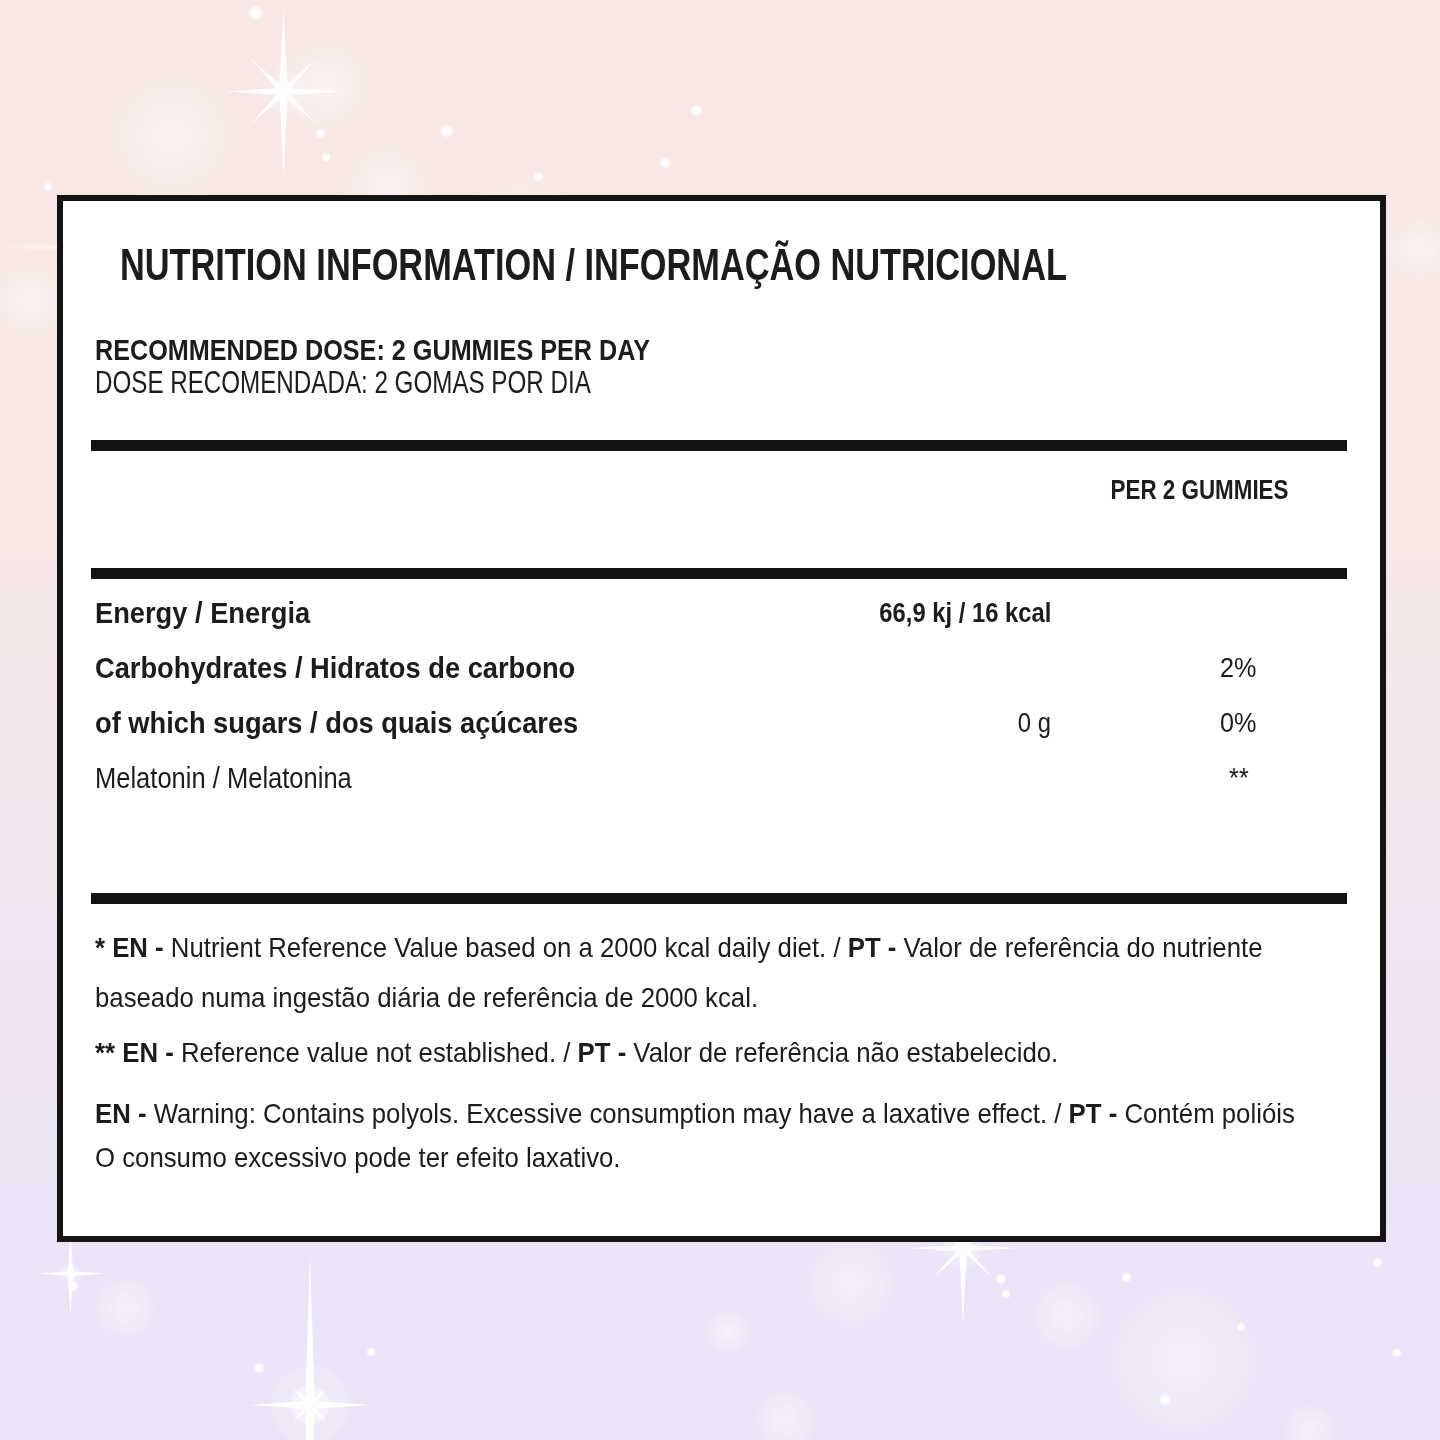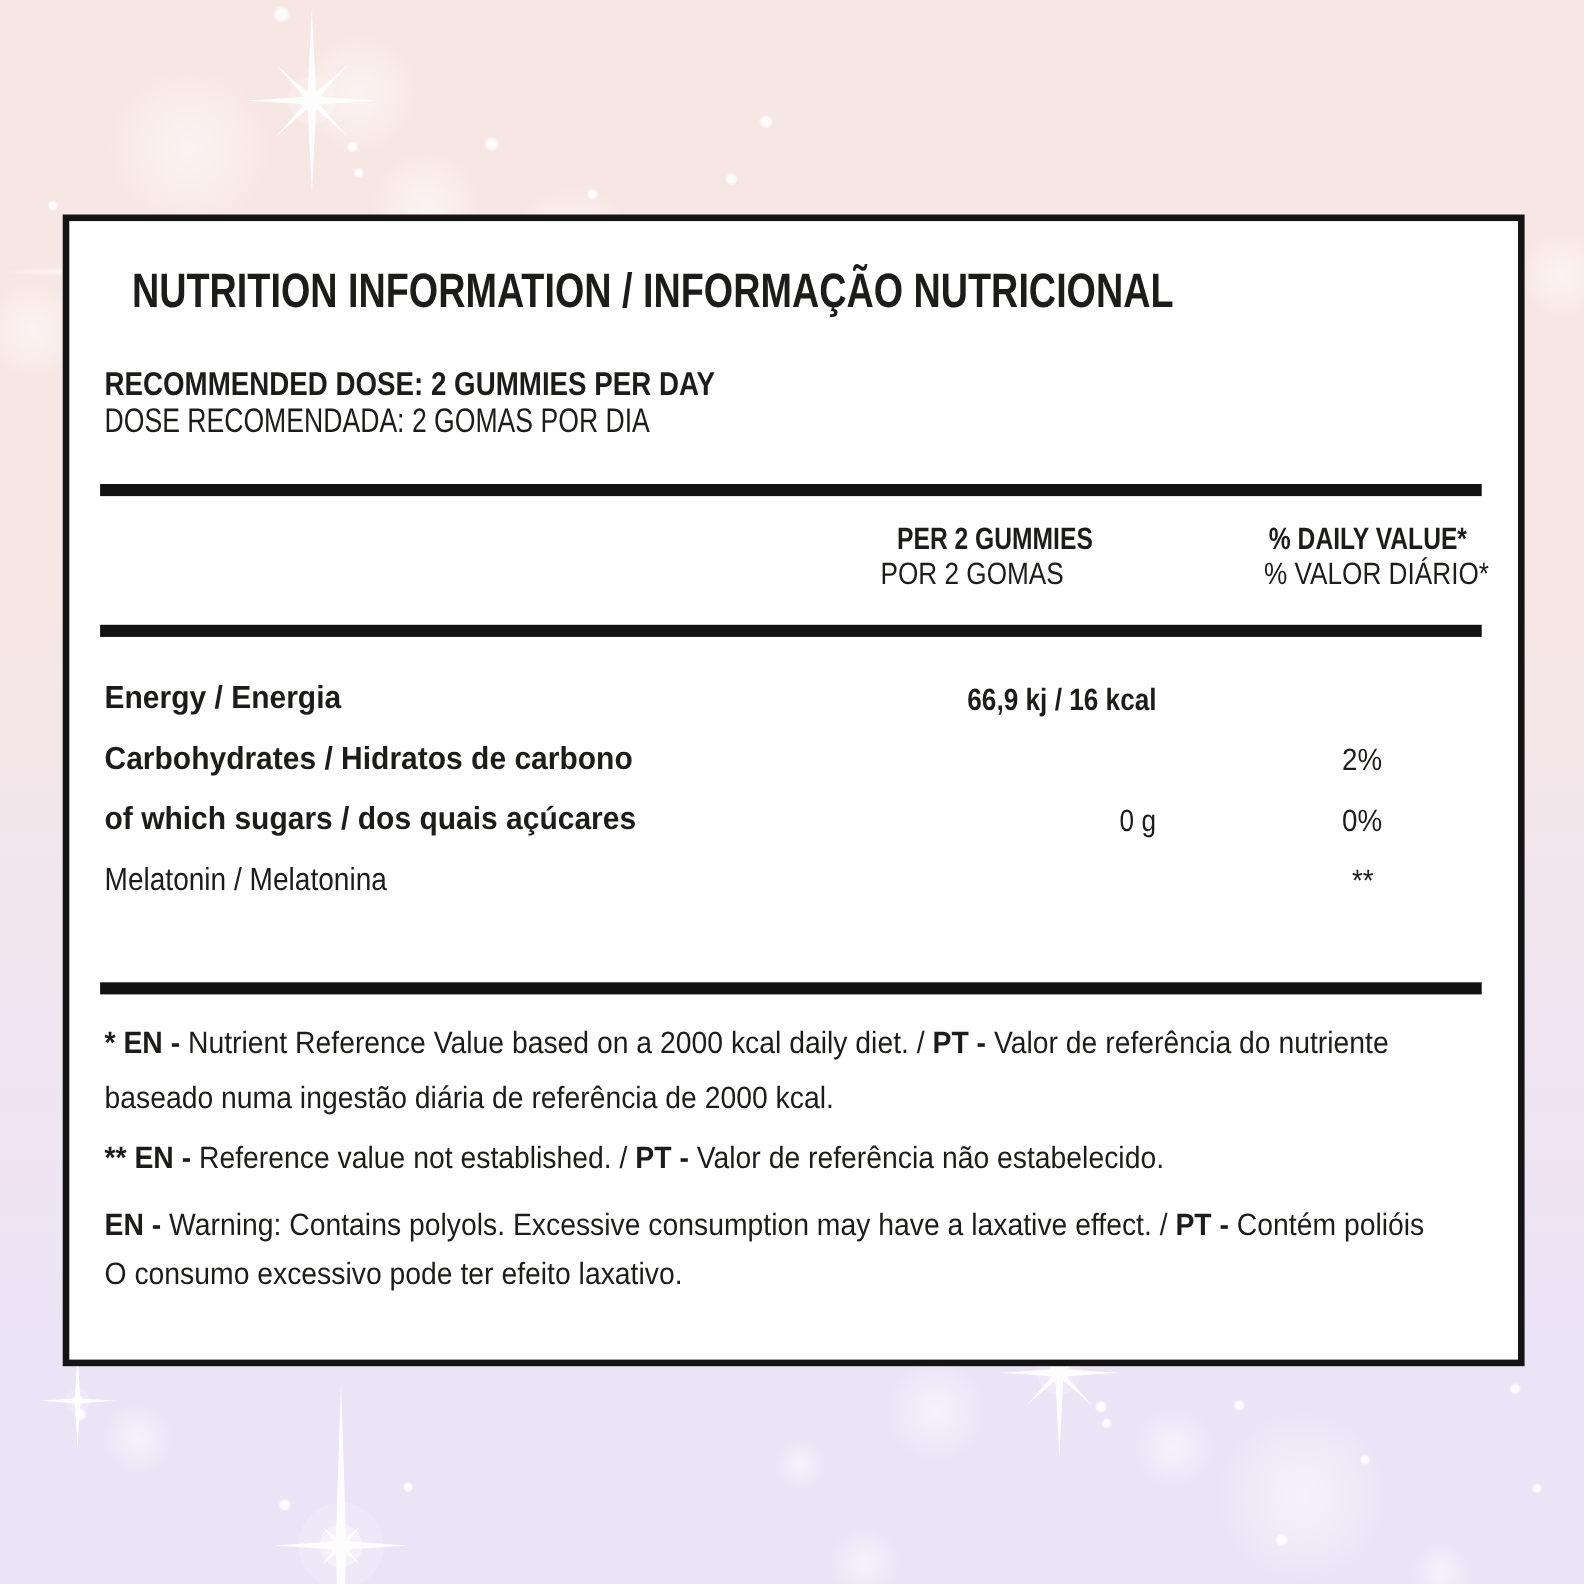--- a/index.html
+++ b/index.html
@@ -35,21 +35,21 @@
   .rule-3{top:692px;}
 
   .col-heads{position:absolute;left:32px;top:272px;width:1251px;display:flex;align-items:flex-start;}
   .col-heads .spacer{flex:1;}
   .col-qty{width:280px;text-align:left;}
   .col-dv{width:215px;margin-left:80px;text-align:center;}
   .col-heads .h1{font-size:28px;font-weight:700;line-height:33px;}
   .col-heads .h2{font-size:28px;line-height:32px;}
 
   .rows{position:absolute;left:32px;top:396px;width:1251px;}
-  .row{display:flex;align-items:flex-end;height:55px;}
+  .row{display:flex;align-items:flex-start;height:55px;}
   .row .lab{flex:1;font-size:29px;}
   .row.bold .lab{font-weight:700;}
   .row .val{width:280px;text-align:right;font-size:28px;}
   .row.energy .val{font-weight:700;}
   .row .dv{width:215px;margin-left:80px;text-align:center;font-size:28px;}
 
   .fn{position:absolute;left:32px;font-size:28px;}
   .fn b{font-weight:700;}
   .fn-1{top:722px;line-height:50px;}
   .fn-2{top:827px;line-height:50px;}
@@ -133,25 +133,20 @@
 
   <div class="dose-en cx" style="--sx:.84">RECOMMENDED DOSE: 2 GUMMIES PER DAY</div>
   <div class="dose-pt cx" style="--sx:.78">DOSE RECOMENDADA: 2 GOMAS POR DIA</div>
 
   <div class="rule rule-1"></div>
 
   <div class="col-heads">
     <div class="spacer"></div>
     <div class="col-qty">
       <div class="h1"><span class="cx cx-r" style="--sx:.8">PER 2 GUMMIES</span></div>
-      <div class="h2"><span class="cx cx-r" style="--sx:.85">POR 2 GOMAS</span></div>
-    </div>
-    <div class="col-dv">
-      <div class="h1"><span class="cx cx-c" style="--sx:.8">% DAILY VALUE*</span></div>
-      <div class="h2"><span class="cx cx-c" style="--sx:.85">% VALOR DIÁRIO*</span></div>
     </div>
   </div>
 
   <div class="rule rule-2"></div>
 
   <div class="rows">
     <div class="row bold energy">
       <span class="lab cx" style="--sx:.94">Energy / Energia</span>
       <span class="val"><span class="cx cx-r" style="--sx:.85">66,9 kj / 16 kcal</span></span>
       <span class="dv"><span class="cx cx-c" style="--sx:.9"></span></span>

